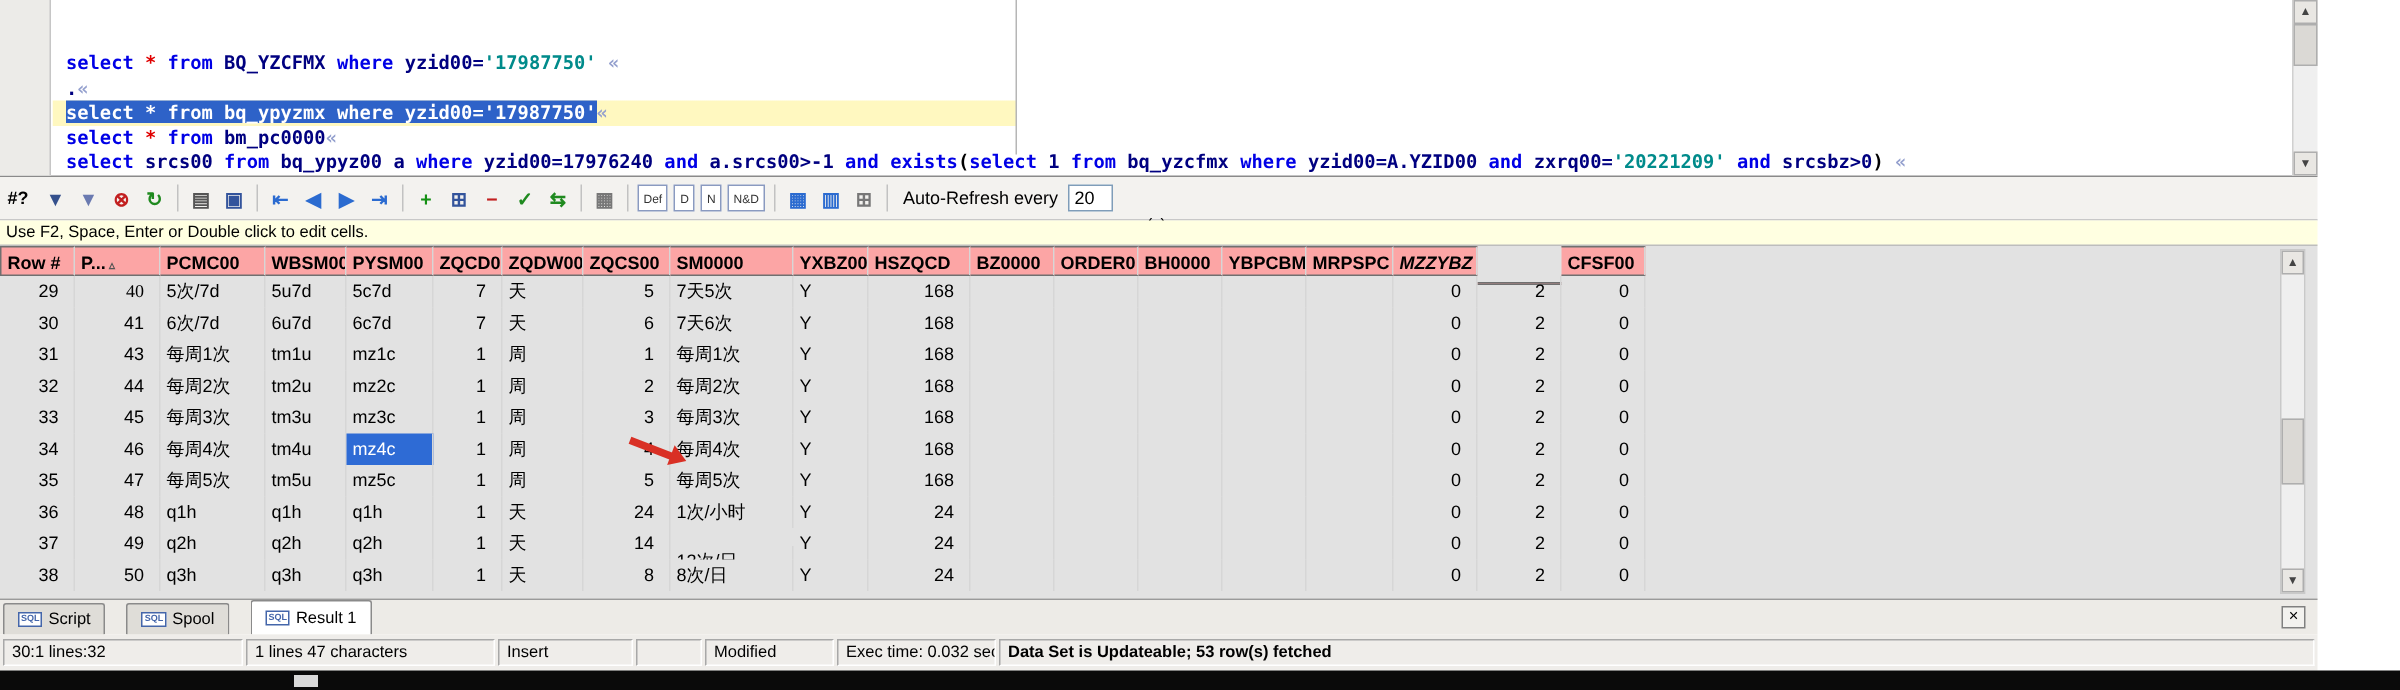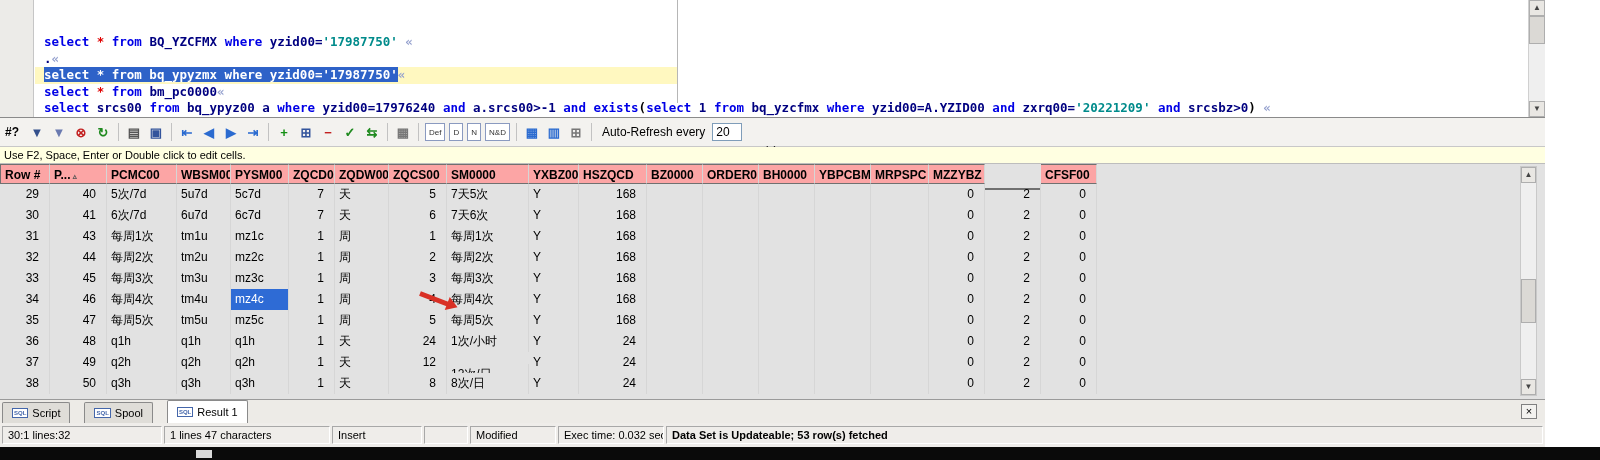--- a/index.html
+++ b/index.html
@@ -163,28 +163,28 @@
       <div class="gcell hcell" style="width: 54px;">ZQDW00</div>
       <div class="gcell hcell" style="width: 58px;">ZQCS00</div>
       <div class="gcell hcell" style="width: 82px;">SM0000</div>
       <div class="gcell hcell" style="width: 50px;">YXBZ00</div>
       <div class="gcell hcell" style="width: 68px;">HSZQCD</div>
       <div class="gcell hcell" style="width: 56px;">BZ0000</div>
       <div class="gcell hcell" style="width: 56px;">ORDER0</div>
       <div class="gcell hcell" style="width: 56px;">BH0000</div>
       <div class="gcell hcell" style="width: 56px;">YBPCBM</div>
       <div class="gcell hcell" style="width: 58px;">MRPSPC</div>
-      <div class="gcell hcell" style="width: 56px;">MZZYBZ</div>
+      <div class="gcell hcell" style="width: 56px; font-style: italic;">MZZYBZ</div>
       <div class="gcell hcell" style="width: 56px; margin-top: 24px;">CLBZ00</div>
       <div class="gcell hcell" style="width: 56px;">CFSF00</div>
     </div>
   <div>
       <div class="grow">
         <div class="gcell num" style="width: 50px;">29</div>
-        <div class="gcell num" style="width: 57px;">40</div>
+        <div class="gcell num" style="width: 57px; font-family: Liberation Serif, serif;">40</div>
         <div class="gcell" style="width: 70px;">5次/7d</div>
         <div class="gcell" style="width: 54px;">5u7d</div>
         <div class="gcell" style="width: 58px;">5c7d</div>
         <div class="gcell num" style="width: 46px;">7</div>
         <div class="gcell" style="width: 54px;">天</div>
         <div class="gcell num" style="width: 58px;">5</div>
         <div class="gcell" style="width: 82px;">7天5次</div>
         <div class="gcell" style="width: 50px;">Y</div>
         <div class="gcell num" style="width: 68px;">168</div>
         <div class="gcell" style="width: 56px;"></div>
@@ -344,21 +344,21 @@
         <div class="gcell num" style="width: 56px;">0</div>
       </div>
       <div class="grow">
         <div class="gcell num" style="width: 50px;">37</div>
         <div class="gcell num" style="width: 57px;">49</div>
         <div class="gcell" style="width: 70px;">q2h</div>
         <div class="gcell" style="width: 54px;">q2h</div>
         <div class="gcell" style="width: 58px;">q2h</div>
         <div class="gcell num" style="width: 46px;">1</div>
         <div class="gcell" style="width: 54px;">天</div>
-        <div class="gcell num" style="width: 58px;">12</div>
+        <div class="gcell num" style="width: 58px;">14</div>
         <div class="gcell" style="width: 82px; margin-top: 12px;">12次/日</div>
         <div class="gcell" style="width: 50px;">Y</div>
         <div class="gcell num" style="width: 68px;">24</div>
         <div class="gcell" style="width: 56px;"></div>
         <div class="gcell" style="width: 56px;"></div>
         <div class="gcell" style="width: 56px;"></div>
         <div class="gcell" style="width: 56px;"></div>
         <div class="gcell" style="width: 58px;"></div>
         <div class="gcell num" style="width: 56px;">0</div>
         <div class="gcell num" style="width: 56px;">2</div>

